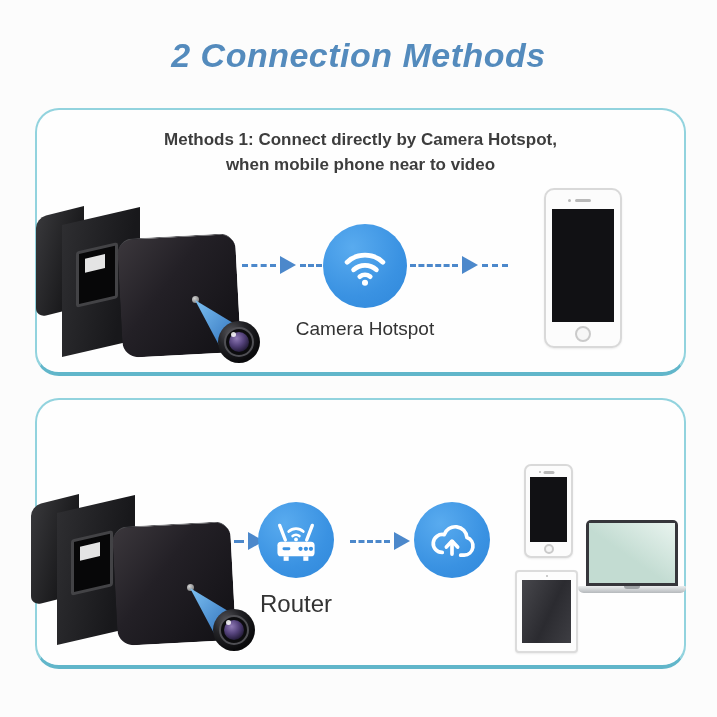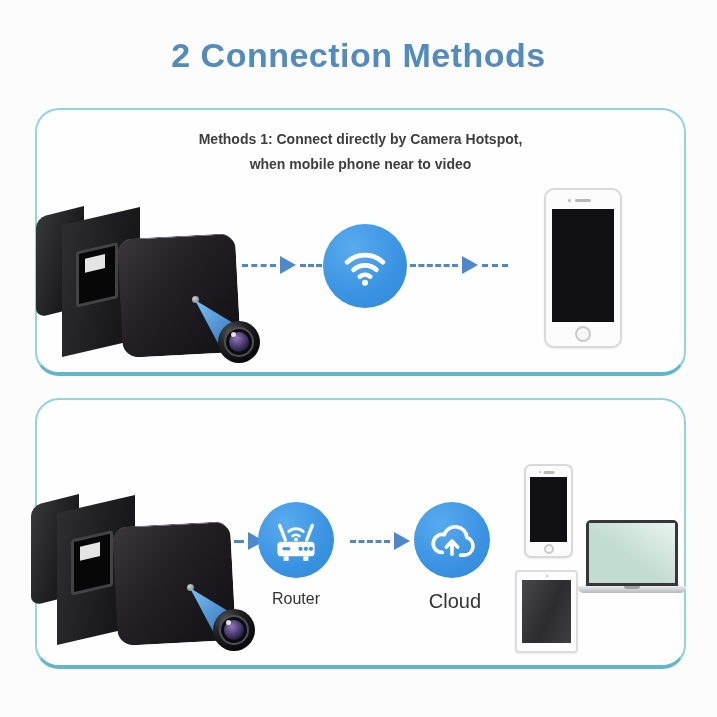--- a/index.html
+++ b/index.html
@@ -6,35 +6,35 @@
   body {
     width:717px; height:717px; position:relative; overflow:hidden;
     background:#fcfcfc;
     font-family:"Liberation Sans", sans-serif;
   }
   .canvas { position:absolute; inset:0; }
 
   .title {
     position:absolute; top:36px; left:0; width:100%;
     text-align:center; font-size:34px; font-weight:bold;
-    color:#548bbd; letter-spacing:.5px;
+    color:#548bbd; letter-spacing:.5px;font-style:italic;
   }
 
   .panel {
     position:absolute; left:35px; width:651px; box-sizing:border-box;
     background:#fefefe;
     border:2px solid #92d3de; border-bottom:4px solid #61b6ca;
     border-radius:24px;
   }
   .panel-1 { top:108px; height:268px; }
   .panel-2 { top:398px; height:271px; }
 
   .panel-heading {
     position:absolute; top:17px; left:0; width:100%;
-    text-align:center; font-size:14px; line-height:25px;
+    text-align:center; font-size:17px; line-height:25px;
     font-weight:600; color:#3d3d3d;
   }
 
   
   .charger { position:absolute; width:230px; height:190px; }
   .ch-back {
     position:absolute; left:2px; top:24px; width:48px; height:100px;
     background:linear-gradient(105deg,#38383b 0%,#151517 80%);
     transform:skewY(-14deg); border-radius:10px 0 0 10px;
   }
@@ -205,20 +205,21 @@
   <div class="icon-circle" style="left:323px; top:224px; width:84px; height:84px;">
     <svg width="52" height="52" viewBox="0 0 48 48">
       <g stroke="#fff" stroke-width="4.4" fill="none" stroke-linecap="round">
         <path d="M7.5 20.5 a 24 24 0 0 1 33 0"></path>
         <path d="M13.5 27.5 a 15.5 15.5 0 0 1 21 0"></path>
         <path d="M19.2 33.8 a 8 8 0 0 1 9.6 0"></path>
       </g>
       <circle cx="24" cy="39.5" r="2.8" fill="#fff"></circle>
     </svg>
   </div>
+  <div class="icon-label" style="left:270px; top:318px; width:190px;">Camera Hotspot</div>
 
   <div class="arrow" style="left:410px; top:256px;">
     <div class="dash" style="width:48px;"></div>
     <div class="tri"></div>
     <div class="dash" style="width:26px;"></div>
   </div>
 
   <div class="phone" style="left:544px; top:188px; width:78px; height:160px;">
     <div class="cam-dot" style="top:9px; left:22px; width:3px; height:3px;"></div>
     <div class="speaker" style="top:9px; width:16px; height:3px;"></div>
@@ -268,37 +269,36 @@
       <circle cx="24" cy="23.5" r="1.7" fill="#fff"></circle>
       <rect x="7.5" y="25.5" width="33" height="13" rx="3.2" fill="#fff"></rect>
       <rect x="12" y="30.5" width="7" height="2.6" rx="1.3" fill="#3a92e2"></rect>
       <circle cx="28" cy="31.8" r="1.9" fill="#3a92e2"></circle>
       <circle cx="32.8" cy="31.8" r="1.9" fill="#3a92e2"></circle>
       <circle cx="37.3" cy="31.8" r="1.9" fill="#3a92e2"></circle>
       <rect x="13" y="38.5" width="4.5" height="4" fill="#fff"></rect>
       <rect x="30.5" y="38.5" width="4.5" height="4" fill="#fff"></rect>
     </svg>
   </div>
-  <div class="icon-label" style="left:246px; top:590px; width:100px; font-size:16px;">Router</div>
+  <div class="icon-label" style="left:246px; top:590px; width:100px; font-size:24px;">Router</div>
 
   <div class="arrow" style="left:350px; top:532px;">
     <div class="dash" style="width:40px;"></div>
     <div class="tri"></div>
   </div>
 
   <div class="icon-circle" style="left:414px; top:502px; width:76px; height:76px;">
     <svg width="52" height="52" viewBox="0 0 48 48">
       <g stroke="#fff" stroke-width="3.4" fill="none" stroke-linecap="round" stroke-linejoin="round">
         <path d="M15 35.5 a 8.3 8.3 0 1 1 1.8 -16.4 a 10.8 10.8 0 0 1 21 2.6 a 8.4 8.4 0 0 1 -2.6 16.3 l -3.2 0"></path>
         <path d="M24 37 L24 25.5"></path>
         <path d="M18.8 30.5 L24 25 L29.2 30.5"></path>
       </g>
     </svg>
   </div>
-  <div class="icon-label" style="left:405px; top:590px; width:100px; font-size:20px;">Cloud</div>
 
   <div class="phone" style="left:524px; top:464px; width:49px; height:94px; border-radius:7px;">
     <div class="cam-dot" style="top:5px; left:13px; width:2px; height:2px;"></div>
     <div class="speaker" style="top:5px; width:11px; height:2.5px;"></div>
     <div class="screen" style="left:4px; right:4px; top:11px; bottom:14px;"></div>
     <div class="home" style="bottom:2px; width:10px; height:10px;"></div>
   </div>
 
   <div class="tablet">
     <div class="cam-dot"></div>

